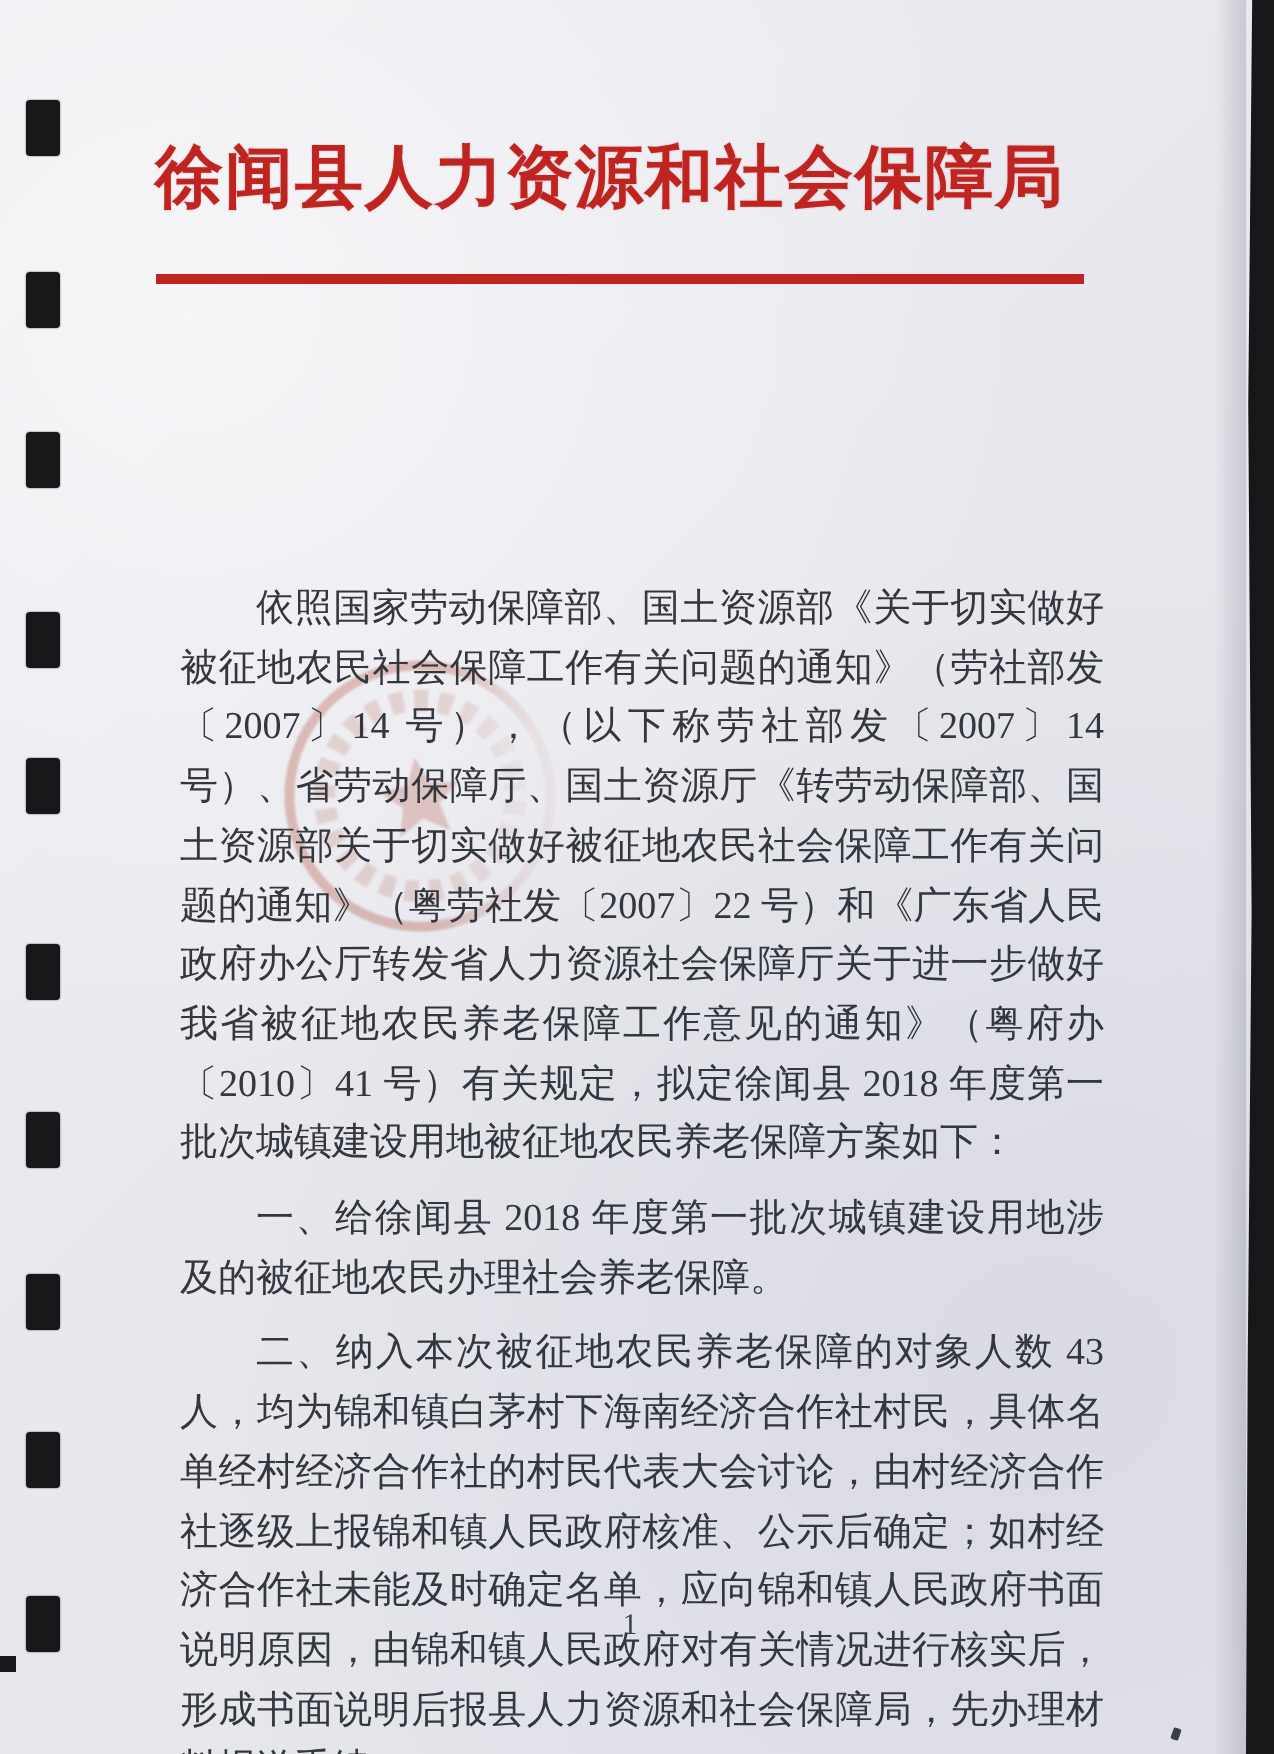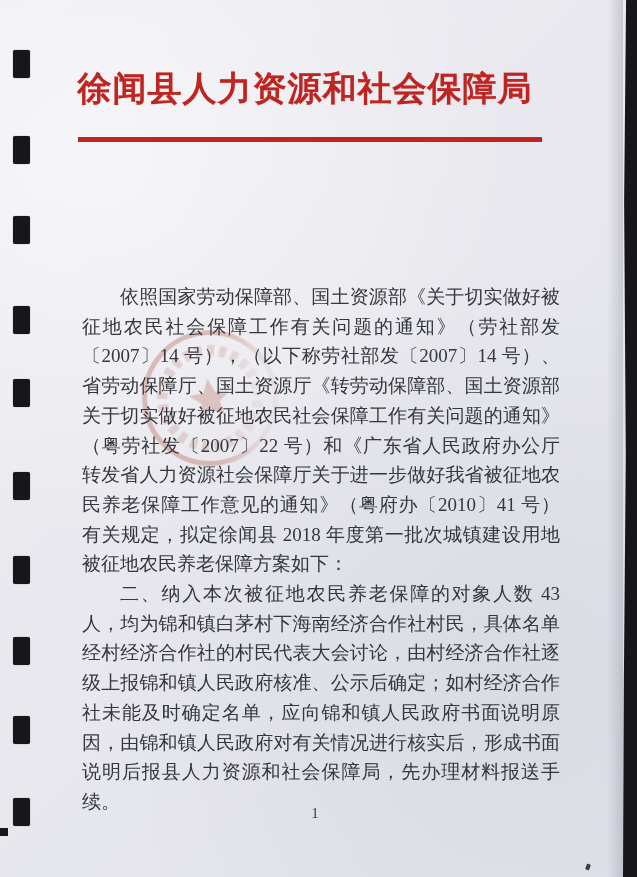--- a/index.html
+++ b/index.html
@@ -54,21 +54,21 @@
     text-align:center;font-size:21.5px;line-height:31px;
     font-weight:bold;color:#2e3138;letter-spacing:.5px;
   }
   
   .body-text{
     position:absolute;top:282px;left:82px;width:478px;
     font-size:19px;line-height:29.7px;
     text-align:justify;text-justify:inter-ideograph;
     color:#34373d;
   }
-  .body-text p{margin:0;text-indent:2em;font-family:Liberation Serif, serif;}
+  .body-text p{margin:8px;text-indent:2em;font-family:Liberation Serif, serif;}
   
   .page-number{
     position:absolute;top:805px;left:82px;width:466px;
     text-align:center;font-size:15px;color:#3b3e45;
   }
   
   .seal{
     position:absolute;left:132px;top:320px;width:156px;height:156px;
     opacity:.62;mix-blend-mode:multiply;
     transform:rotate(-8deg);
@@ -108,19 +108,20 @@
 
 
   <svg class="seal" viewBox="0 0 160 160">
     <circle cx="80" cy="80" r="67" fill="none" stroke="rgba(192,90,67,0.55)" stroke-width="5"></circle>
     <circle cx="80" cy="80" r="49" fill="none" stroke="rgba(192,90,67,0.30)" stroke-width="11" stroke-dasharray="7 5.5" stroke-dashoffset="3"></circle>
     <polygon points="80,60 85.8,74.1 101,75.1 89.4,84.9 93.1,99.6 80,91.5 66.9,99.6 70.6,84.9 59,75.1 74.2,74.1" fill="rgba(192,90,67,0.45)"></polygon>
   </svg>
 
   <div class="body-text">
     <p>依照国家劳动保障部、国土资源部《关于切实做好被征地农民社会保障工作有关问题的通知》（劳社部发〔2007〕14 号），（以下称劳社部发〔2007〕14 号）、省劳动保障厅、国土资源厅《转劳动保障部、国土资源部关于切实做好被征地农民社会保障工作有关问题的通知》（粤劳社发〔2007〕22 号）和《广东省人民政府办公厅转发省人力资源社会保障厅关于进一步做好我省被征地农民养老保障工作意见的通知》（粤府办〔2010〕41 号）有关规定，拟定徐闻县 2018 年度第一批次城镇建设用地被征地农民养老保障方案如下：</p>
+    <p>一、给徐闻县 2018 年度第一批次城镇建设用地涉及的被征地农民办理社会养老保障。</p>
     <p>二、纳入本次被征地农民养老保障的对象人数 43 人，均为锦和镇白茅村下海南经济合作社村民，具体名单经村经济合作社的村民代表大会讨论，由村经济合作社逐级上报锦和镇人民政府核准、公示后确定；如村经济合作社未能及时确定名单，应向锦和镇人民政府书面说明原因，由锦和镇人民政府对有关情况进行核实后，形成书面说明后报县人力资源和社会保障局，先办理材料报送手续。</p>
   </div>
 
   <div class="page-number">1</div>
 
   <div class="speck"></div>
 </div>
 
 </body></html>

